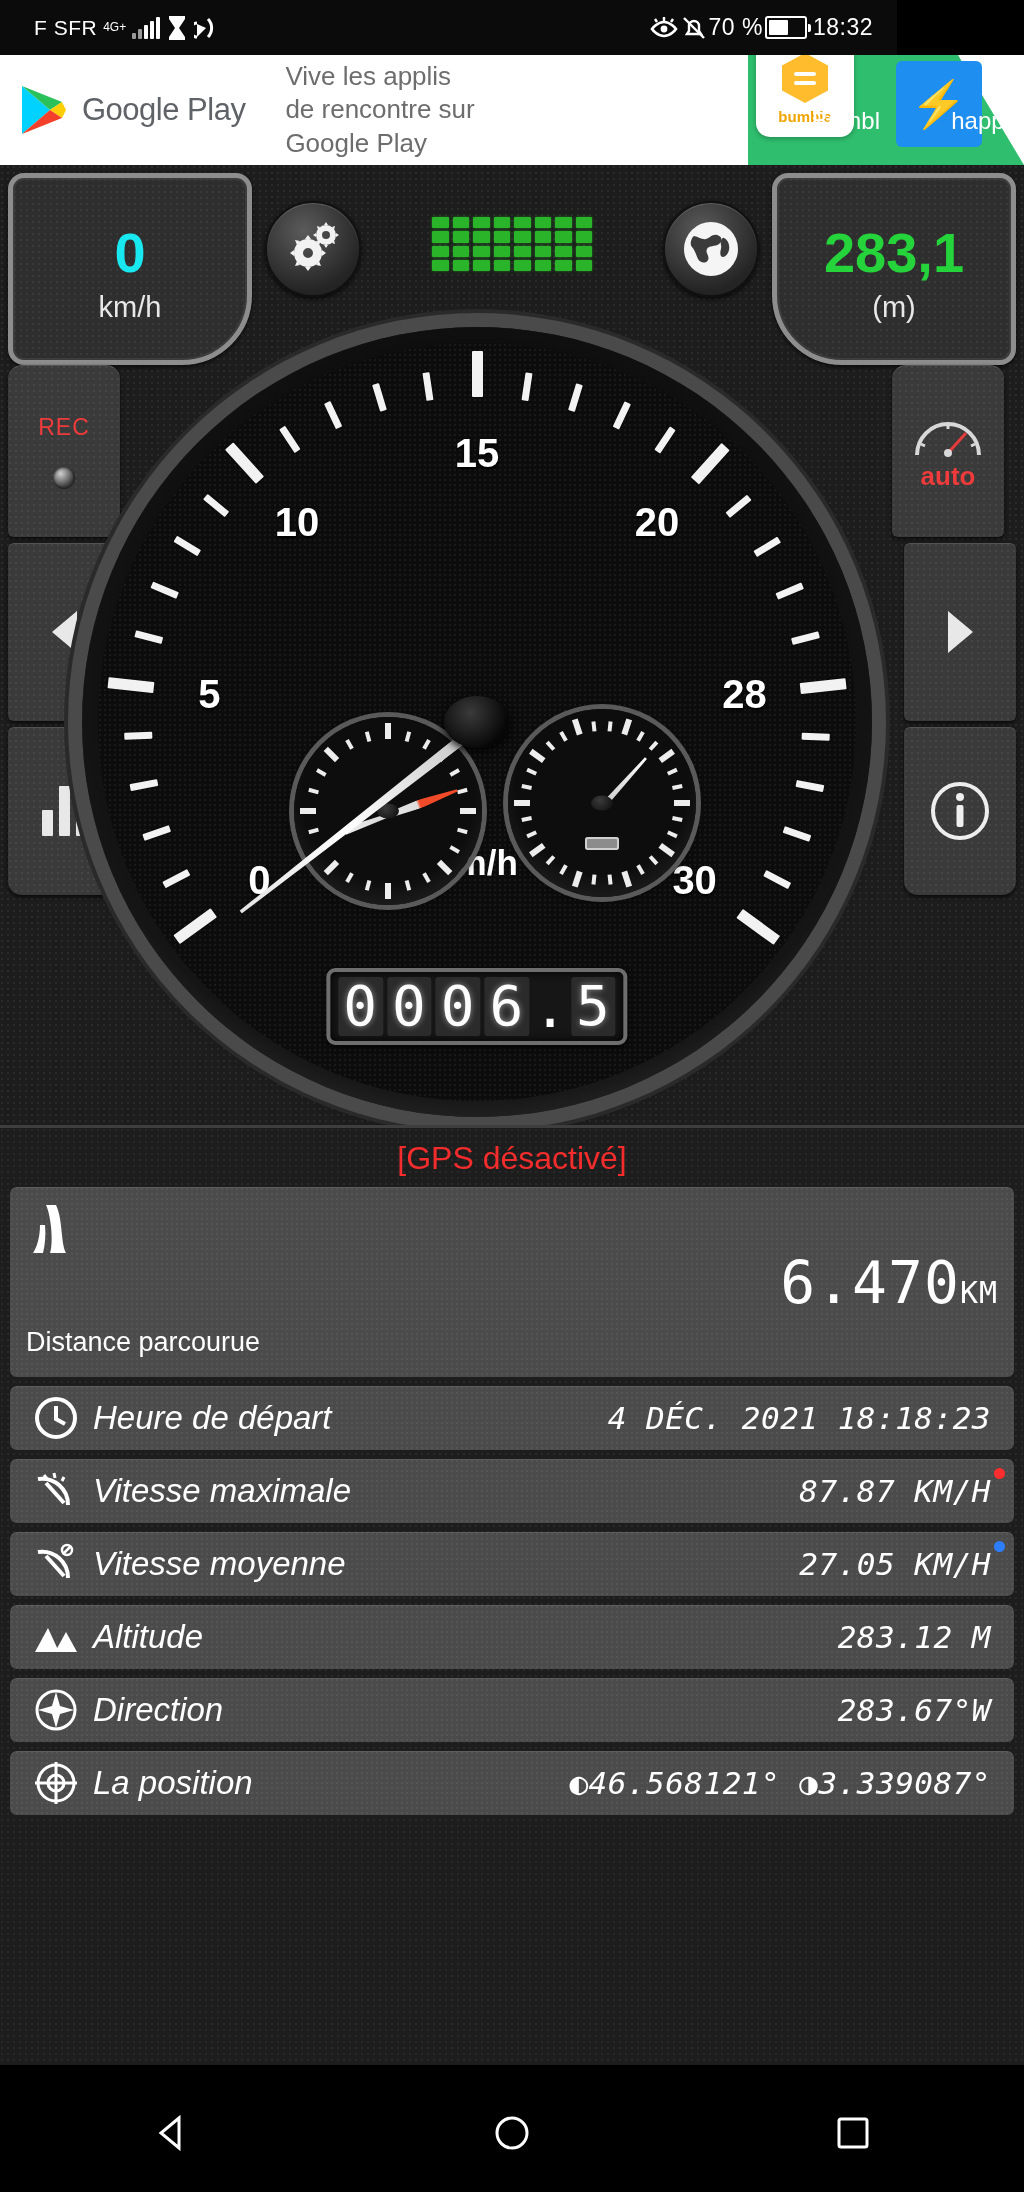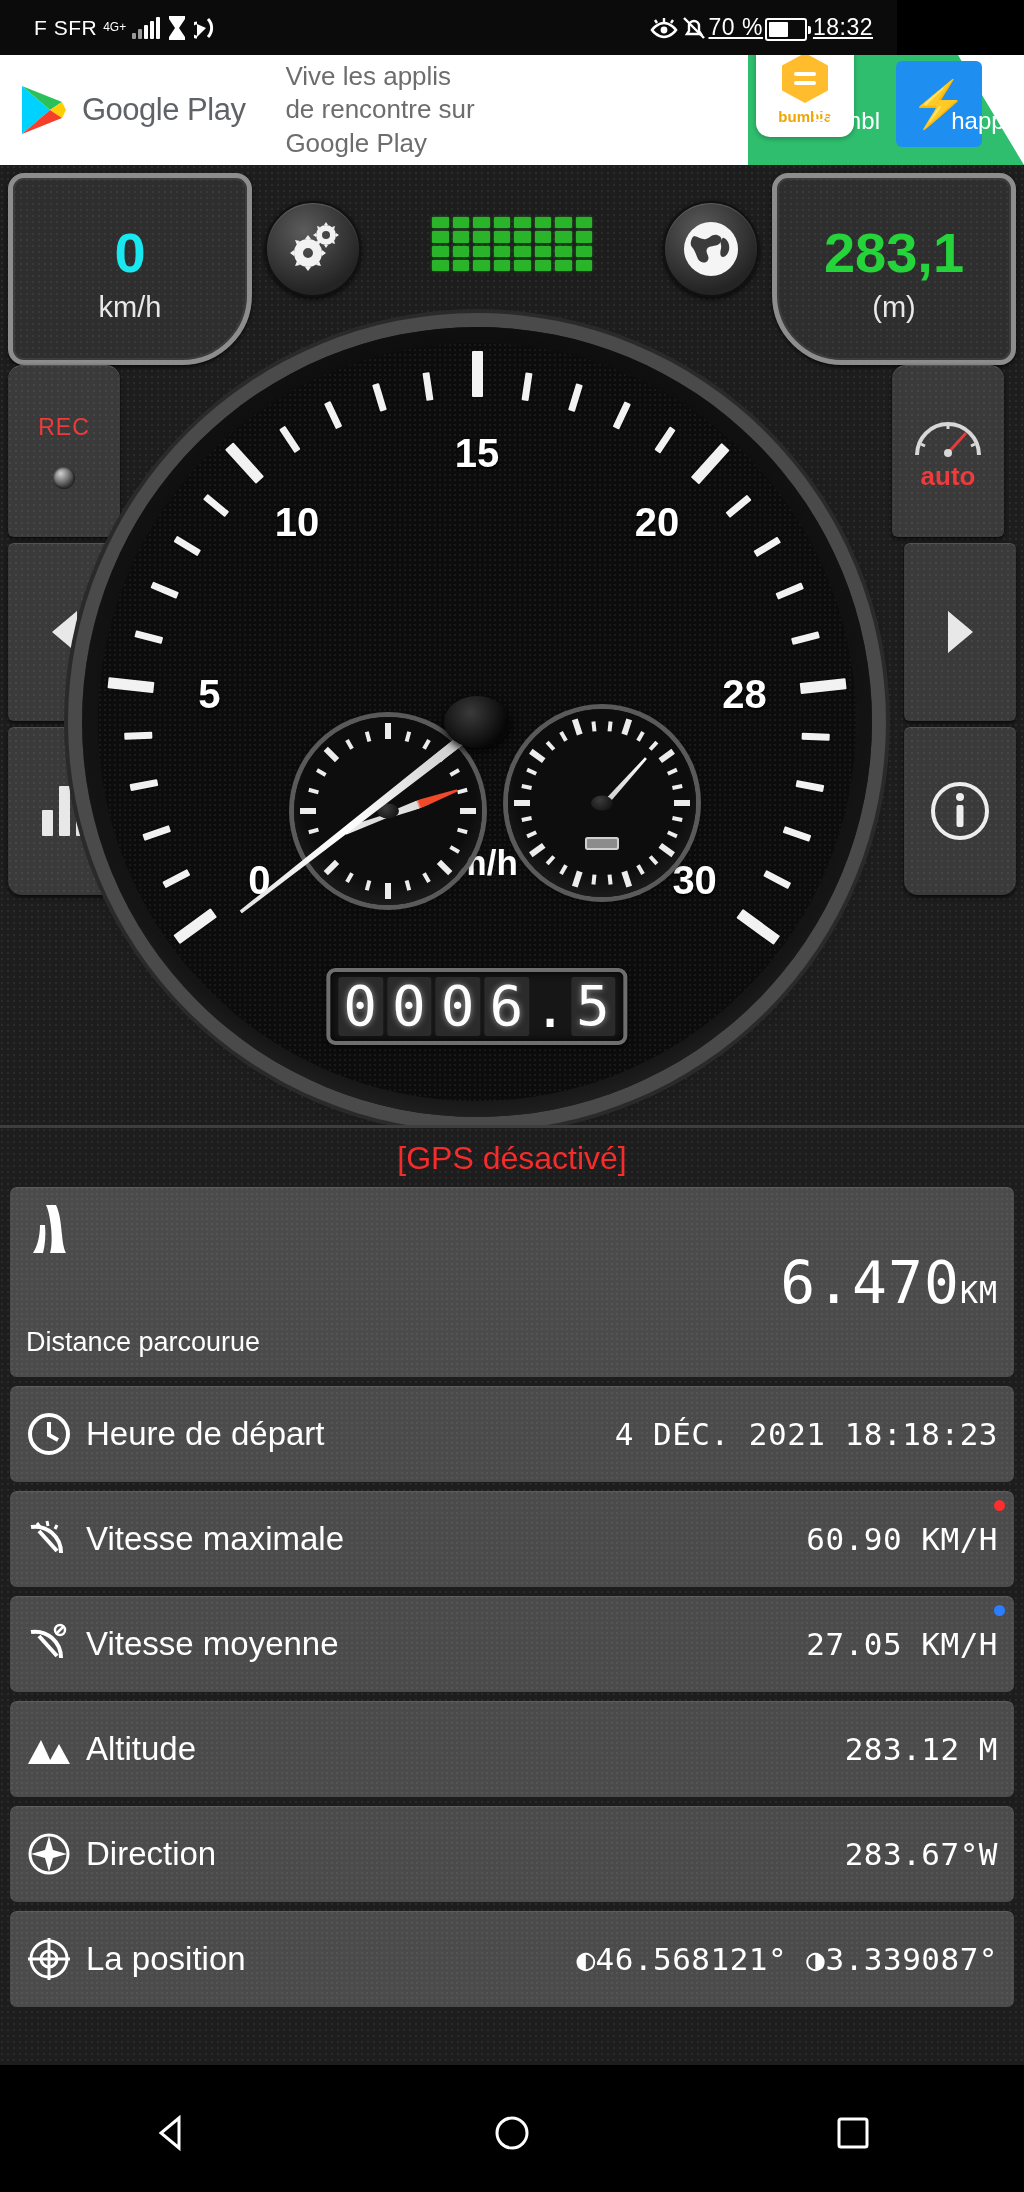--- a/index.html
+++ b/index.html
@@ -3,21 +3,21 @@
 <meta charset="utf-8">
 <style>
   html,body{margin:0;padding:0;background:#000;}
   body{width:1024px;height:2192px;font-family:"Liberation Sans",sans-serif;overflow:hidden;}
   .screen{position:relative;width:1024px;height:2192px;background:#000;}
 
   
   .statusbar{position:absolute;left:0;top:0;width:897px;height:55px;background:#0b0b0b;
              display:flex;align-items:center;color:#fff;font-size:20px;}
   .sb-left{display:flex;align-items:center;gap:6px;margin-left:34px;}
-  .sb-right{display:flex;align-items:flex-end;gap:2px;margin-left:auto;margin-right:24px;text-decoration:underline;}
+  .sb-right{display:flex;align-items:center;gap:2px;margin-left:auto;margin-right:24px;}
   .carrier{font-size:21px;letter-spacing:.5px;}
   .netlabel{font-size:12px;line-height:9px;text-align:left;}
   .bars{display:flex;align-items:flex-end;gap:2px;height:22px;}
   .bars i{display:block;width:4px;background:#fff;border-radius:1px;}
   .bars i:nth-child(1){height:6px;background:#9a9a9a}
   .bars i:nth-child(2){height:10px;background:#9a9a9a}
   .bars i:nth-child(3){height:14px}
   .bars i:nth-child(4){height:18px}
   .bars i:nth-child(5){height:22px}
   .batt{display:flex;align-items:center;}
@@ -155,22 +155,22 @@
     background-image:radial-gradient(circle at 2px 2px,#555 1px,transparent 1.2px);background-size:5px 5px;
     border-radius:7px;padding:14px 16px 12px;box-sizing:border-box;height:190px;position:relative;
     box-shadow:inset 0 1px 0 rgba(255,255,255,.1);}
   .card .ic{position:absolute;left:18px;top:16px;}
   .card .big{font-family:"DejaVu Sans Mono",monospace;color:#fff;font-size:58px;text-align:right;margin-top:48px;letter-spacing:1px;}
   .card .big small{font-size:30px;}
   .card .cap{color:#fff;font-size:27px;margin-top:10px;}
 
   .row{display:flex;align-items:center;background:#4b4b4b;
     background-image:radial-gradient(circle at 2px 2px,#555 1px,transparent 1.2px);background-size:5px 5px;
-    border-radius:7px;height:96px;margin-top:9px;padding:0 16px;box-sizing:border-box;position:relative;
-    box-shadow:inset 0 1px 0 rgba(255,255,255,.1);}
+    border-radius:7px;height:64px;margin-top:9px;padding:0 23px;box-sizing:border-box;position:relative;
+    box-shadow:inset 0 1px 0 rgba(255,255,255,.1);font-style:italic;}
   .row .ic{width:46px;display:flex;align-items:center;justify-content:center;}
   .row .lbl{color:#fff;font-size:33px;margin-left:14px;}
   .row .val{margin-left:auto;color:#fff;font-size:31px;font-family:"DejaVu Sans Mono",monospace;letter-spacing:.5px;}
   .dotbadge{position:absolute;right:9px;top:9px;width:11px;height:11px;border-radius:50%;}
 
   
   .navbar{position:absolute;left:0;bottom:0;width:1024px;height:118px;background:#000;
     display:flex;align-items:center;justify-content:space-around;}
   .nav-ico{width:50px;height:50px;display:flex;align-items:center;justify-content:center;}
 </style>
@@ -689,21 +689,21 @@
       <span class="ic">
         <svg width="44" height="44" viewBox="0 0 44 44">
             <path d="M4 10a26 26 0 0 1 30 26" fill="none" stroke="#fff" stroke-width="4"></path>
             <path d="M30 34 L12 14" stroke="#fff" stroke-width="4"></path>
             <g stroke="#fff" stroke-width="3">
               <path d="M10 6l3 4M20 4l1 5M30 8l-2 4"></path>
             </g>
           </svg>
       </span>
       <span class="lbl">Vitesse maximale</span>
-      <span class="val">60.90 KM/H</span>
+      <span class="val">87.87 KM/H</span>
       <span class="dotbadge" style="background:#ff2d2d"></span>
     </div>
 
     <div class="row">
       <span class="ic">
         <svg width="44" height="44" viewBox="0 0 44 44">
             <path d="M4 10a26 26 0 0 1 30 26" fill="none" stroke="#fff" stroke-width="4"></path>
             <path d="M30 34 L12 14" stroke="#fff" stroke-width="4"></path>
             <circle cx="33" cy="8" r="5" fill="none" stroke="#fff" stroke-width="2.5"></circle>
             <path d="M29 12l8-8" stroke="#fff" stroke-width="2.5"></path>

